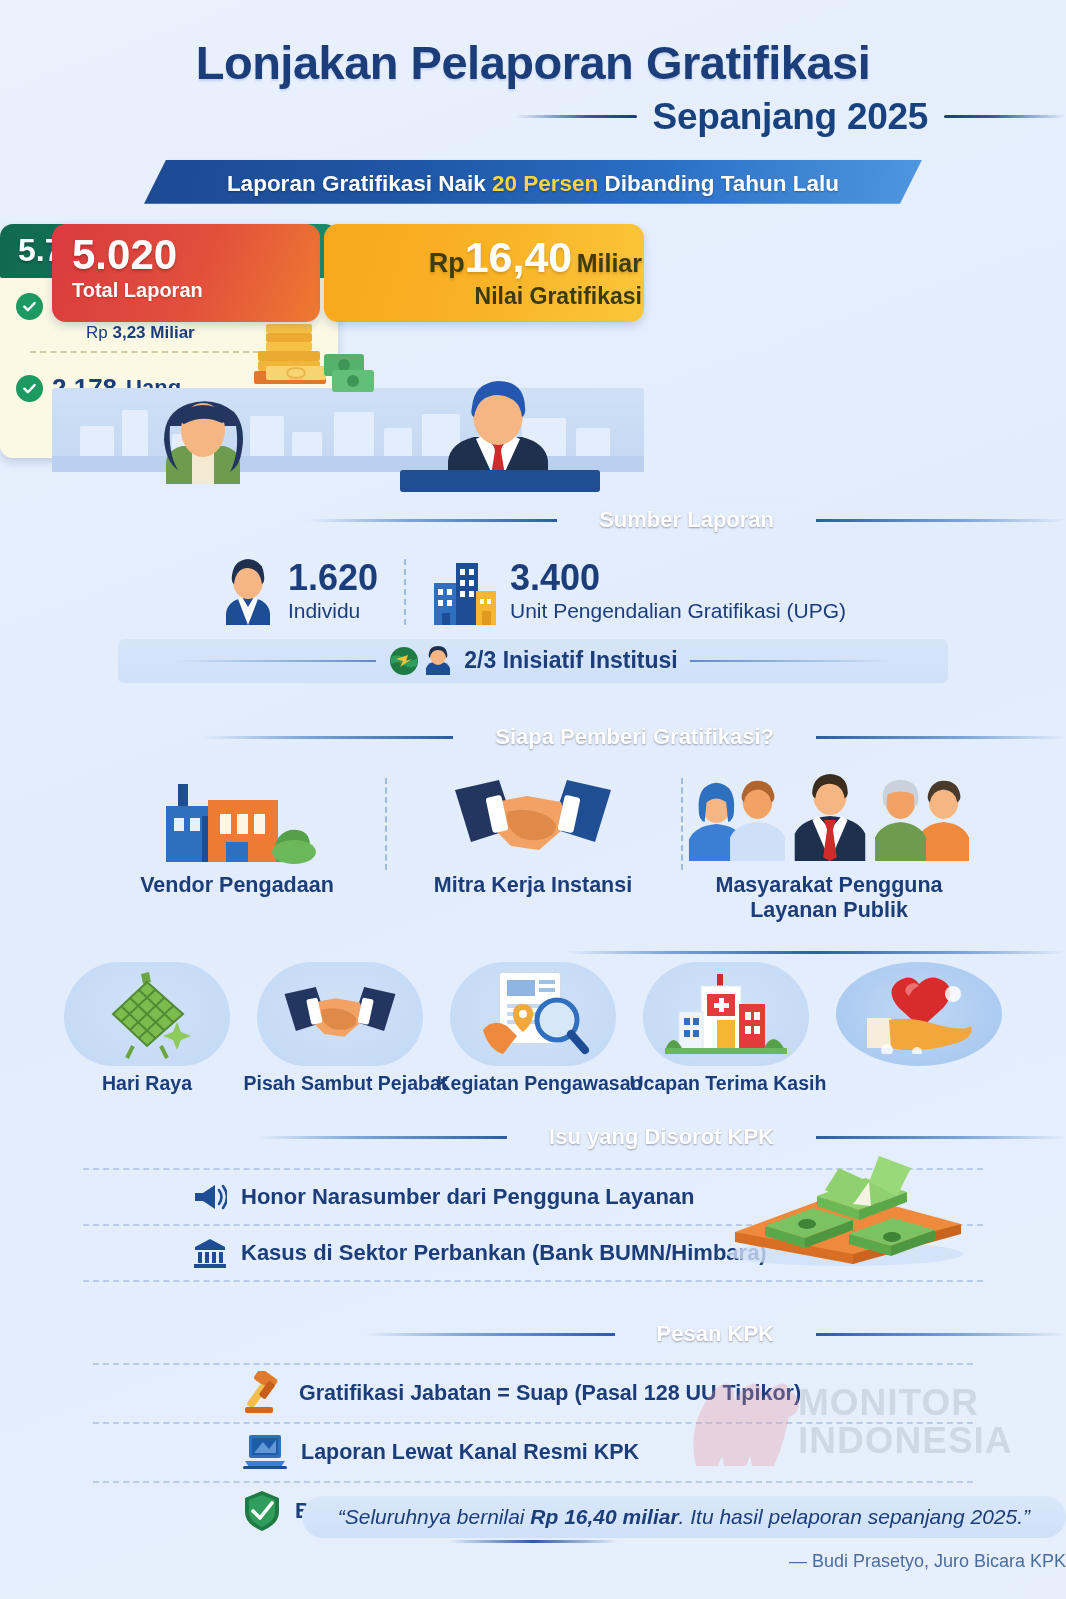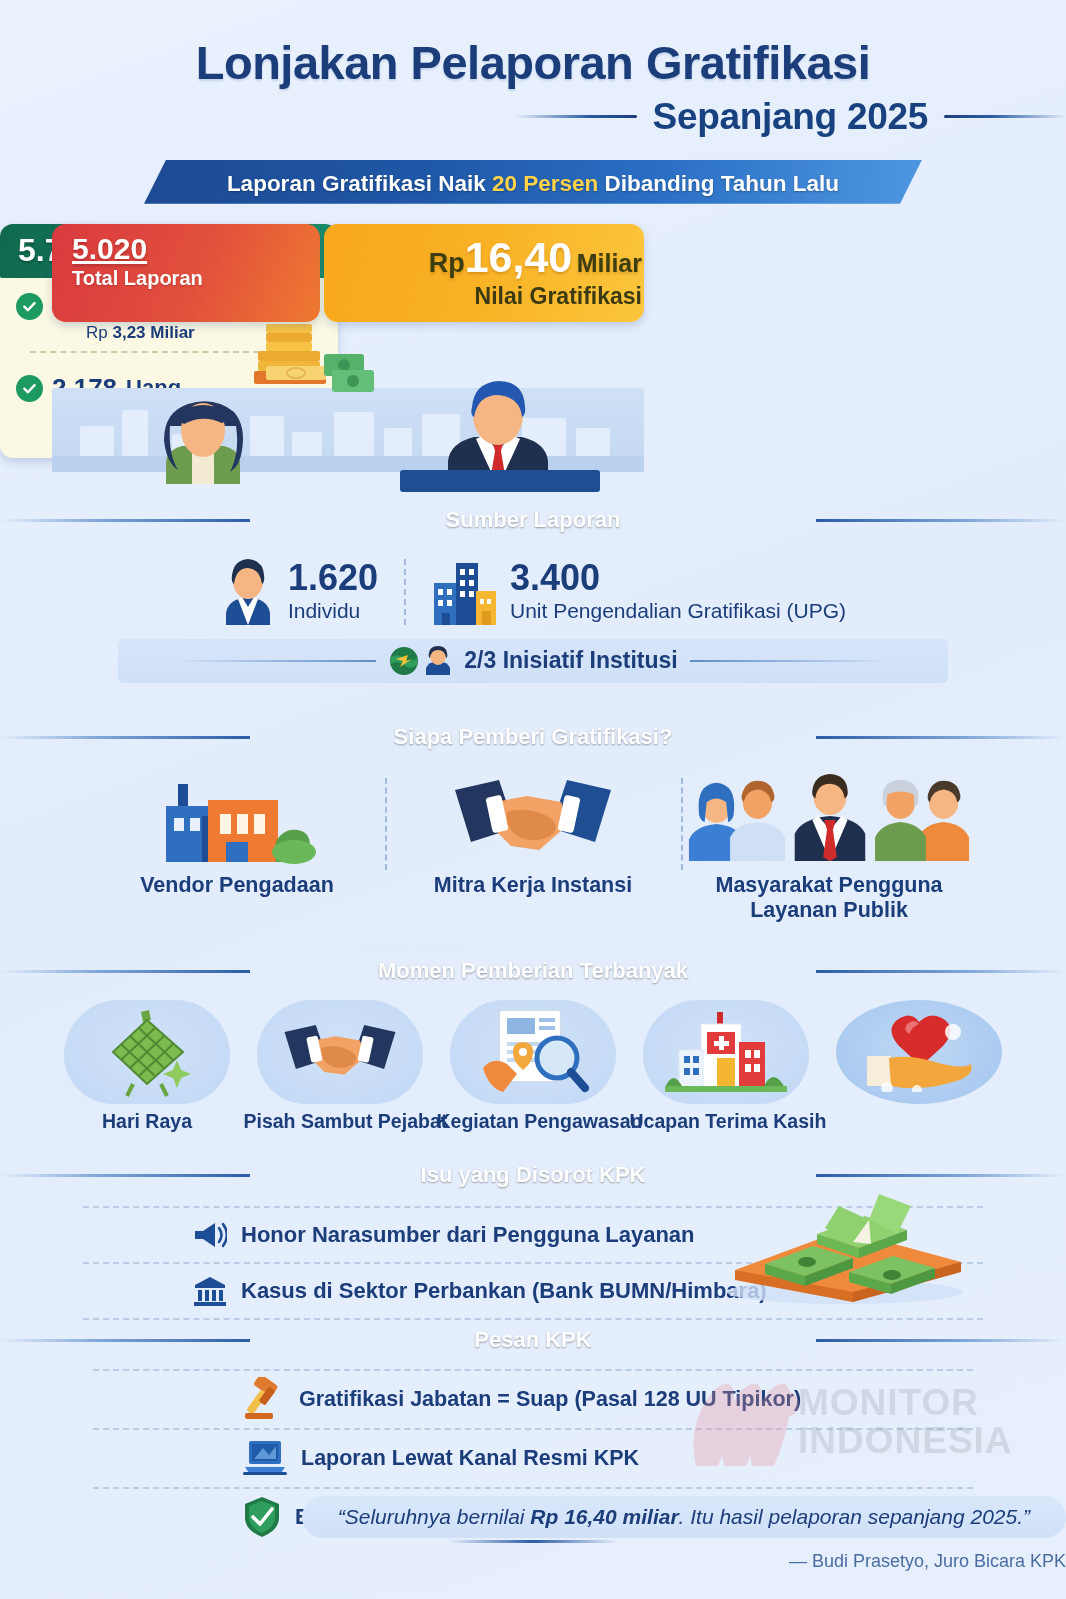--- a/index.html
+++ b/index.html
@@ -48,22 +48,22 @@
   .stats { position: relative; margin-top: 16px; height: 262px; }
   .card {
     position: absolute; border-radius: 14px;
     box-shadow: 0 4px 9px rgba(50,80,140,.22);
   }
   .card-red {
     left: 52px; top: 0; width: 268px; height: 98px;
     background: linear-gradient(112deg,#d93a3f 0%, #e2503c 55%, #ef7a31 100%);
     padding: 10px 0 0 20px;
   }
-  .card-red .big { font-size: 30px; font-weight: 700; color:#fff; line-height: 1;
-    text-shadow: 0 2px 3px rgba(110,20,20,.4); text-decoration: underline; }
+  .card-red .big { font-size: 42px; font-weight: 700; color:#fff; line-height: 1;
+    text-shadow: 0 2px 3px rgba(110,20,20,.4); }
   .card-red .lbl { font-size: 20px; font-weight: 700; color:#ffffff; margin-top: 3px;
     text-shadow: 0 1px 2px rgba(110,20,20,.35); }
 
   .card-orange {
     left: 324px; top: 0; width: 320px; height: 98px;
     background: linear-gradient(105deg,#f8a81c 0%, #f9b226 50%, #fbc63c 100%);
     padding: 12px 2px 0 0; text-align: right;
   }
   .card-orange .big { line-height: 1; color:#ffffff; font-weight:700;
     text-shadow: 0 2px 3px rgba(150,90,0,.35); }
@@ -104,21 +104,21 @@
   .ground { position:absolute; left:0; bottom:0; width:592px; height:16px; background:#b9d1ef;}
   .money-pile { position:absolute; left:188px; top:-58px; width:160px; height:84px; }
 
   
   .person-f { position:absolute; left:96px; top:20px; width:110px; height:94px; }
   .person-m { position:absolute; left:380px; top:5px; width:132px; height:112px; }
   .desk { position:absolute; left:348px; bottom:-6px; width:200px; height:22px;
     background:#1f4f92; border-radius:3px; }
 
   
-  .sect { display:flex; align-items:center; justify-content:space-between; gap: 0; }
+  .sect { display:flex; align-items:center; justify-content:flex-end; gap: 0; }
   .sect-line { height:3px; flex: 1 1 auto; max-width: 250px;
     background: linear-gradient(90deg, rgba(40,80,150,0), #7ea6d8 40%, #2c5ca5 100%); }
   .sect-line.r { background: linear-gradient(270deg, rgba(40,80,150,0), #7ea6d8 40%, #2c5ca5 100%); }
   .ribbon {
     position: relative; padding: 7px 40px 8px; margin: 0 2px;
     background: linear-gradient(180deg,#20559e 0%, #1a4party 0%, #1d4e95 45%, #173f7e 100%);
     color:#fff; font-size: 22px; font-weight: 700; white-space: nowrap;
     clip-path: polygon(16px 0, calc(100% - 16px) 0, 100% 100%, 0 100%);
     text-shadow: 0 1px 2px rgba(0,0,0,.35);
     box-shadow: 0 2px 4px rgba(30,70,140,.25);
@@ -160,21 +160,21 @@
 
   
   .isu { margin-top: 22px; position:relative; }
   .isu-box { margin: 10px auto 0; width: 900px; position:relative; }
   .dash-h { height:0; border-top: 2px dashed #b9cbe6; }
   .isu-item { display:flex; align-items:center; gap: 14px; height: 54px; padding-left: 110px; }
   .isu-item .t { font-size: 22px; font-weight:600; color:#1b3d7a; }
   .isu-money { position:absolute; right: -10px; top: -14px; width: 300px; height: 112px; }
 
   
-  .pesan { margin-top: 0; }
+  .pesan { margin-top: 32px; }
   .pesan-box { margin: 8px auto 0; width: 880px; }
   .pesan-item { display:flex; align-items:center; gap: 14px; height: 57px; padding-left: 150px; }
   .pesan-item .t { font-size: 21.5px; font-weight:600; color:#1b3d7a; }
 
   
   .wm { position:absolute; right: 56px; top: 1378px; width: 320px; height: 96px;
     opacity: .30; pointer-events:none; }
   .wm-text { position:absolute; left:108px; top:6px; font-size: 37px; font-weight:700;
     color:#9aa4ad; letter-spacing: 1px; line-height: 1.02; }
 
@@ -439,21 +439,20 @@
           </svg>
         </div>
         <div class="gv-lbl">Masyarakat Pengguna Layanan Publik</div>
       </div>
     </div>
   </div>
 
   <div class="momen">
     <div class="sect">
       <div class="sect-line"></div>
-      <div class="ribbon">Momen Pemberian Terbanyak</div>
       <div class="sect-line r"></div>
     </div>
     <div class="momen-row">
 
       <div class="mo">
         <div class="mo-bub">
           <svg width="100" height="92" viewBox="0 0 100 92">
             <path d="M44 6 L52 4 L54 14 L46 16 Z" fill="#6aa544"></path>
             <path d="M50 14 L86 46 L50 78 L16 46 Z" fill="#7dbb4e"></path>
             <path d="M50 14 L86 46 L50 78 L16 46 Z" fill="none" stroke="#4f8a34" stroke-width="2"></path>

